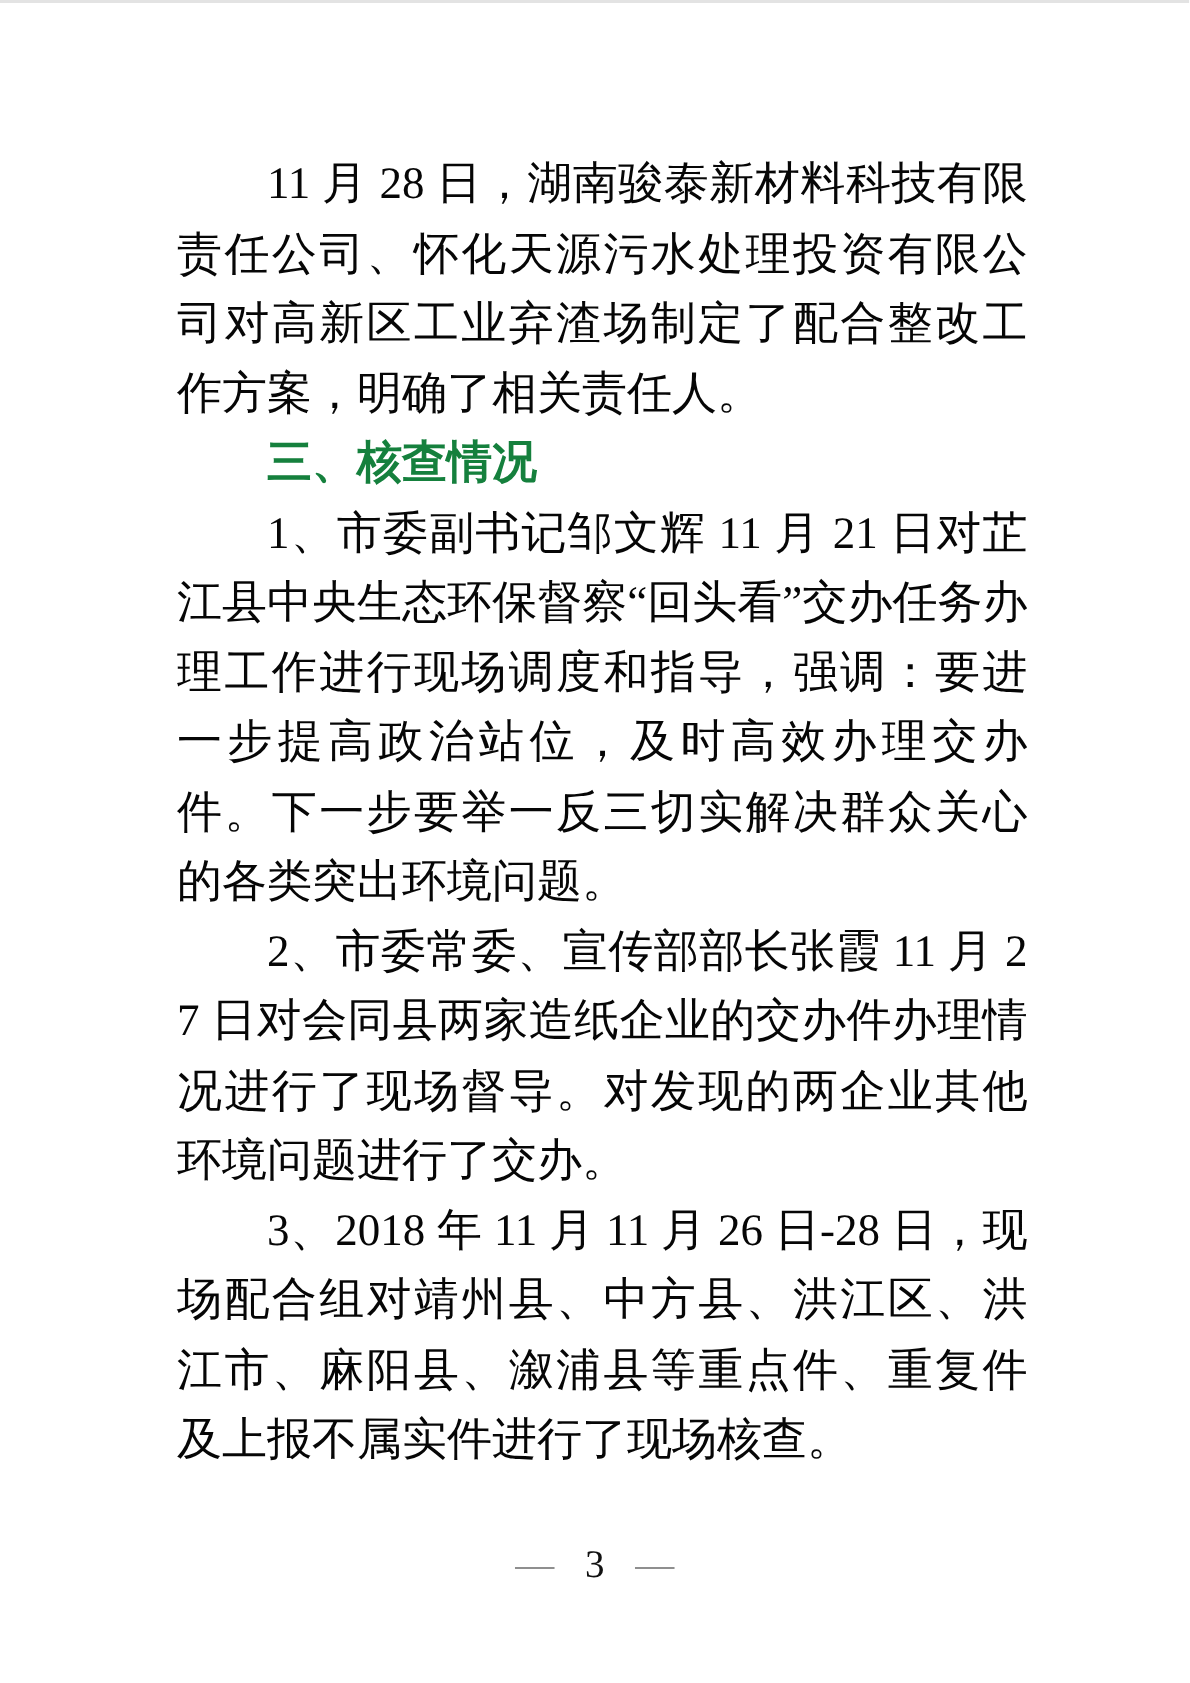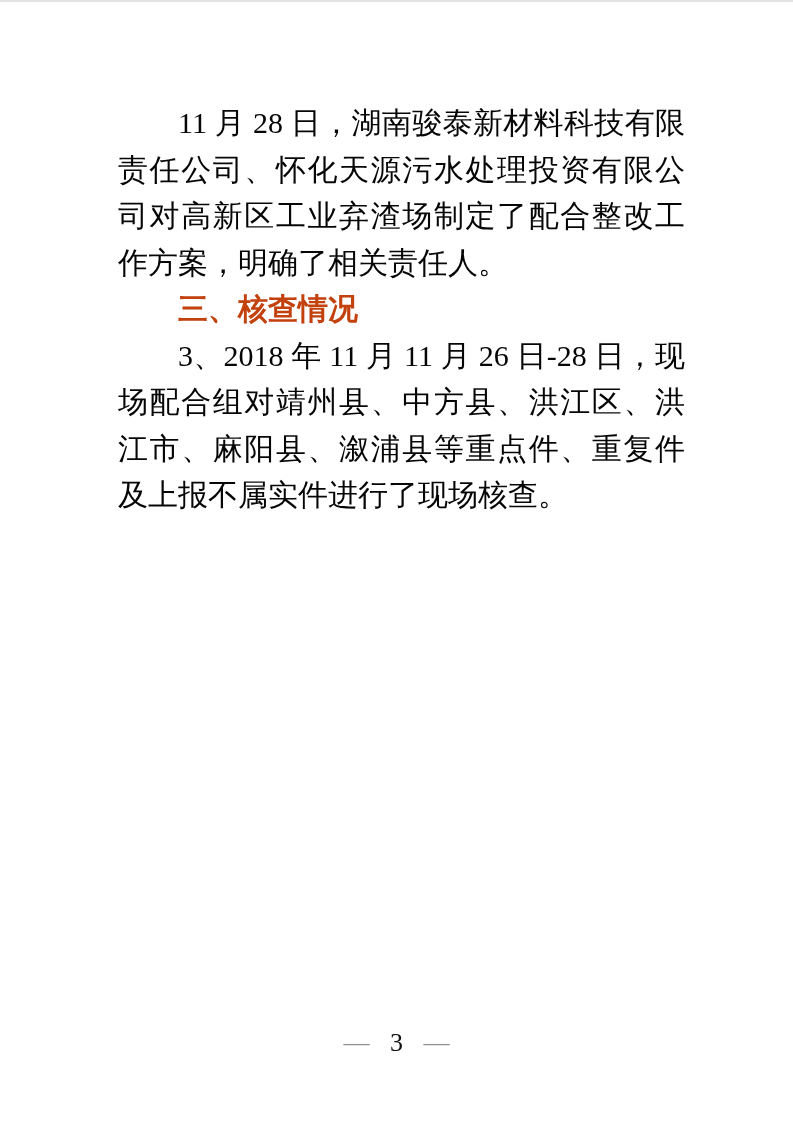--- a/index.html
+++ b/index.html
@@ -41,21 +41,21 @@
     letter-spacing: 0px;
     word-break: break-all;
   }
   .section-heading {
     margin: 0;
     padding: 0;
     font-family: "Liberation Sans", "DejaVu Sans", sans-serif;
     font-weight: 700;
     font-size: 30px;
     line-height: 46.5px;
-    color: #c2410c;
+    color: #15803d;
     text-indent: 2em;
     text-align: left;
   }
   .page-footer {
     position: absolute;
     top: 1028px;
     left: 0;
     width: 793px;
     text-align: center;
     font-family: "Liberation Serif", "DejaVu Serif", serif;
@@ -77,20 +77,22 @@
 </head>
 <body>
 
 <div class="page">
 
   <div class="scan-edge"></div>
 
   <div class="content">
     <p class="body-para">11 月 28 日，湖南骏泰新材料科技有限责任公司、怀化天源污水处理投资有限公司对高新区工业弃渣场制定了配合整改工作方案，明确了相关责任人。</p>
     <h3 class="section-heading">三、核查情况</h3>
+    <p class="body-para">1、市委副书记邹文辉 11 月 21 日对芷江县中央生态环保督察“回头看”交办任务办理工作进行现场调度和指导，强调：要进一步提高政治站位，及时高效办理交办件。下一步要举一反三切实解决群众关心的各类突出环境问题。</p>
+    <p class="body-para">2、市委常委、宣传部部长张霞 11 月 27 日对会同县两家造纸企业的交办件办理情况进行了现场督导。对发现的两企业其他环境问题进行了交办。</p>
     <p class="body-para">3、2018 年 11 月 11 月 26 日-28 日，现场配合组对靖州县、中方县、洪江区、洪江市、麻阳县、溆浦县等重点件、重复件及上报不属实件进行了现场核查。</p>
 
   </div>
 
   <div class="page-footer">
     <span class="dash">—</span>
     <span class="page-num">3</span>
     <span class="dash">—</span>
   </div>
 

